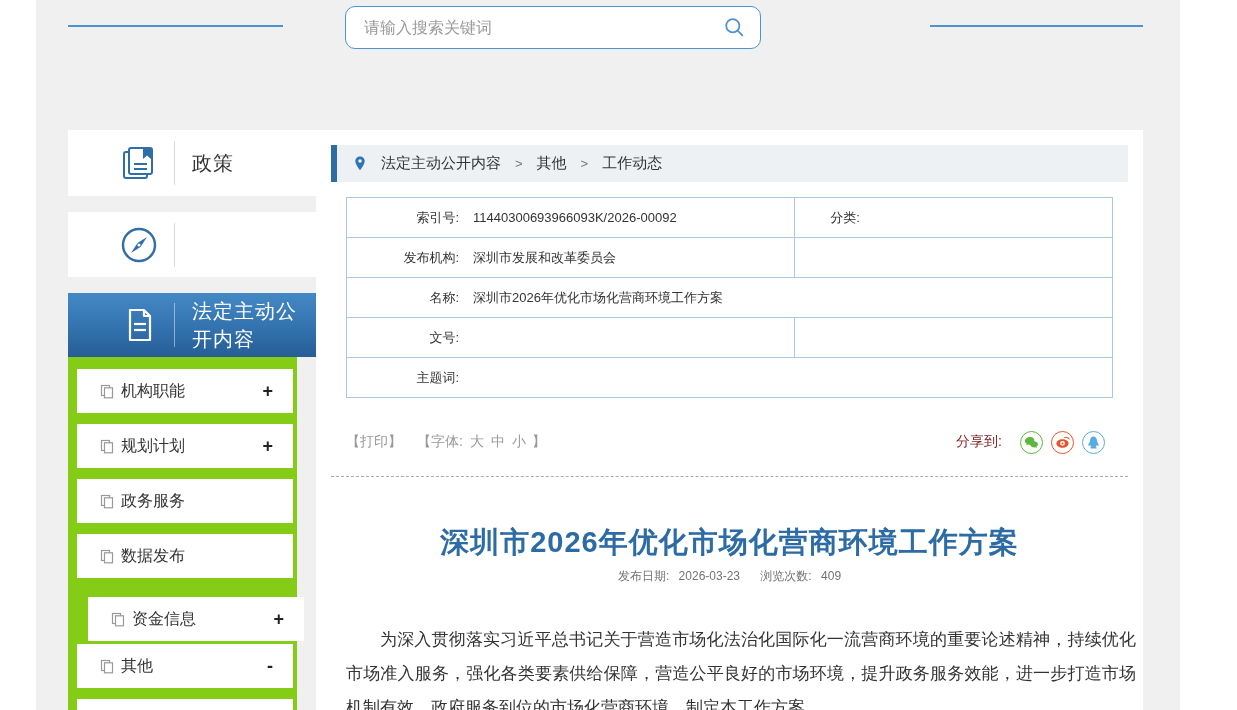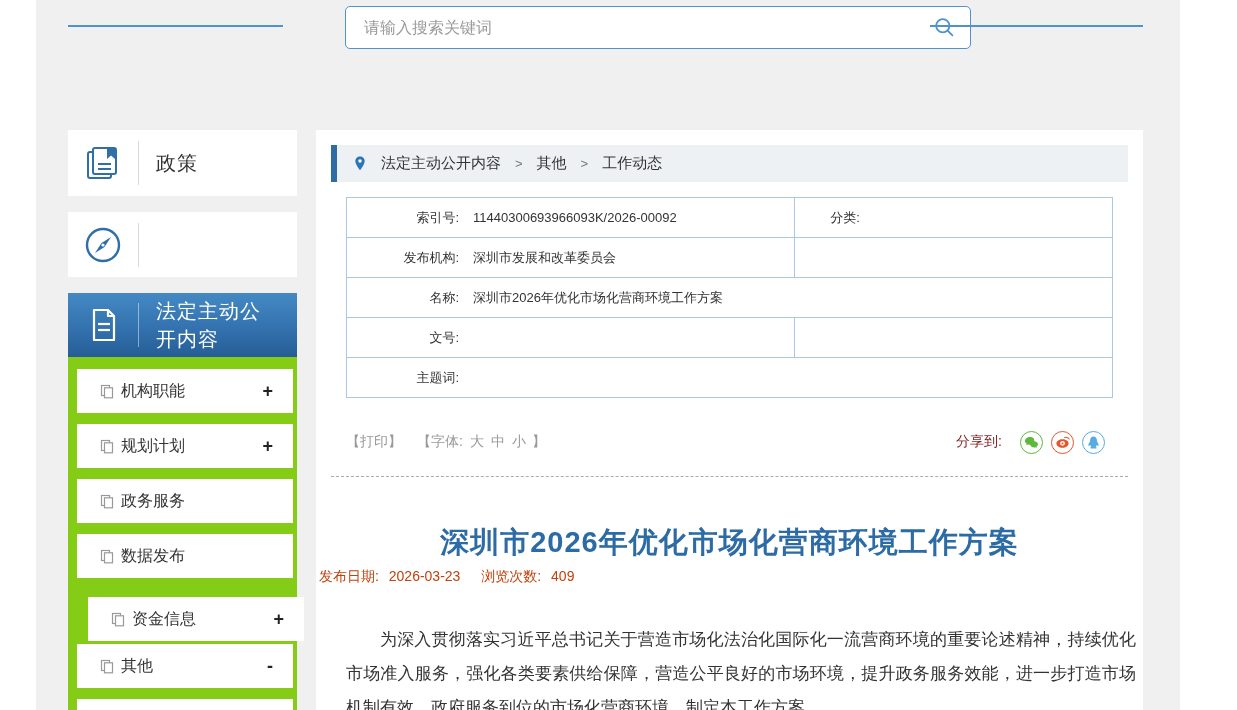--- a/index.html
+++ b/index.html
@@ -3,29 +3,29 @@
 <meta charset="utf-8">
 <style>
   html,body{margin:0;padding:0;background:#fff;font-family:"Liberation Sans","DejaVu Sans",sans-serif;}
   .page{position:relative;width:1237px;height:710px;overflow:hidden;background:#fff;}
   .gray-bg{position:absolute;left:36px;top:0;width:1144px;height:710px;background:#f0f0f0;}
 
   
   .deco-line{position:absolute;top:25px;height:2px;background:#4f93ce;}
   .deco-left{left:68px;width:215px;}
   .deco-right{left:930px;width:213px;}
-  .search-box{position:absolute;left:345px;top:6px;width:626px;height:43px;box-sizing:border-box;
-    background:#fff;border:1px solid #4f93ce;border-radius:5px;display:flex;align-items:center;}
+  .search-box{position:absolute;left:345px;top:6px;width:416px;height:43px;box-sizing:border-box;
+    background:#fff;border:1px solid #4f93ce;border-radius:10px;display:flex;align-items:center;}
   .search-input{flex:1;border:none;outline:none;background:transparent;padding:0 0 0 18px;
     font-size:16px;color:#333;font-family:inherit;}
   .search-input::placeholder{color:#9a9a9a;}
   .search-btn{width:52px;display:flex;justify-content:center;align-items:center;cursor:pointer;}
 
   
-  .side-main{position:absolute;left:68px;width:229px;background:#fff;display:flex;align-items:center;cursor:pointer;}
+  .side-main{position:absolute;left:68px;width:229px;background:#fff;display:flex;align-items:center;cursor:pointer;padding-left:36px;}
   .sm0{top:130px;height:66px;}
   .sm1{top:212px;height:65px;}
   .sm2{top:293px;height:64px;background:linear-gradient(180deg,#4489c4 0%,#3372ae 55%,#265d96 100%);}
   .side-ico{flex:0 0 70px;display:flex;justify-content:center;align-items:center;}
   .side-sep{width:1px;height:44px;background:#d9d9d9;}
   .sm2 .side-sep{background:rgba(255,255,255,.45);}
   .side-label{padding-left:17px;font-size:20px;line-height:28px;color:#333;letter-spacing:1px;max-width:120px;}
   .sm2 .side-label{color:#fff;}
 
   
@@ -61,21 +61,21 @@
   .tb-close{margin-left:6px;}
   .tb-share{margin-left:auto;display:flex;align-items:center;}
   .share-label{font-size:14px;color:#7f1d1d;margin-right:10px;}
   .share-ico{width:23px;height:23px;border-radius:50%;border:1.3px solid currentColor;background:#fff;
     display:flex;justify-content:center;align-items:center;margin-left:8px;cursor:pointer;box-sizing:border-box;}
 
   .dash{position:absolute;left:15px;top:346px;width:797px;border-top:1px dashed #ababab;}
 
   .art-title{position:absolute;left:20px;right:20px;top:374px;text-align:center;
     font-size:29px;font-weight:700;color:#2c6ba4;letter-spacing:1px;}
-  .art-meta{position:absolute;left:0;right:0;top:438px;font-size:14px;color:#c2410c;}
+  .art-meta{position:absolute;left:0;right:0;top:438px;text-align:center;font-size:12px;color:#737373;}
   .art-meta span{margin:0 3px;}
   .art-meta .gap{margin-left:14px;}
   .art-body{position:absolute;left:30px;top:476px;width:790px;font-size:17px;line-height:34px;
     color:#333;text-align:justify;text-indent:2em;}
 </style>
 </head>
 <body>
 
 <div class="page">
   <div class="gray-bg"></div>

